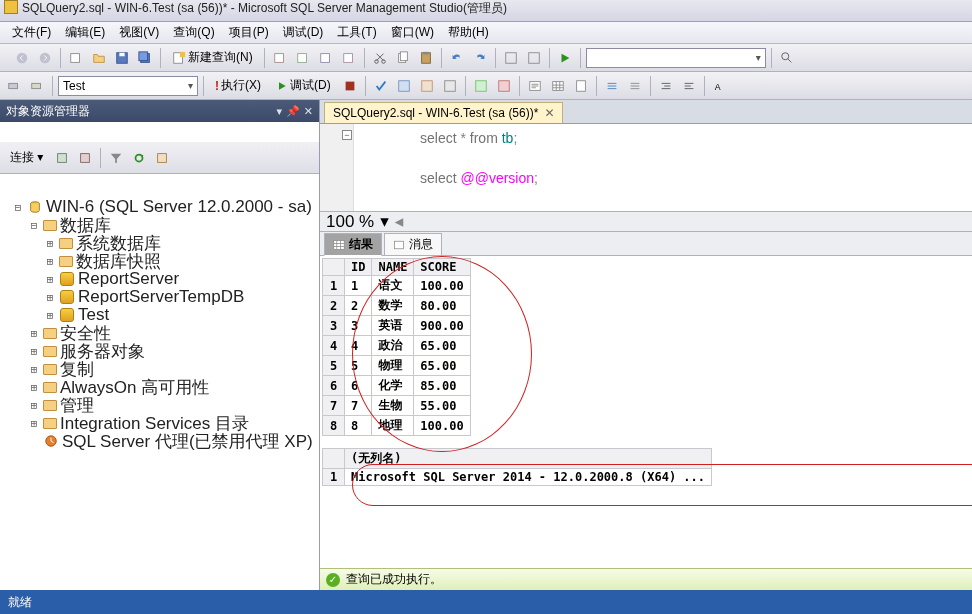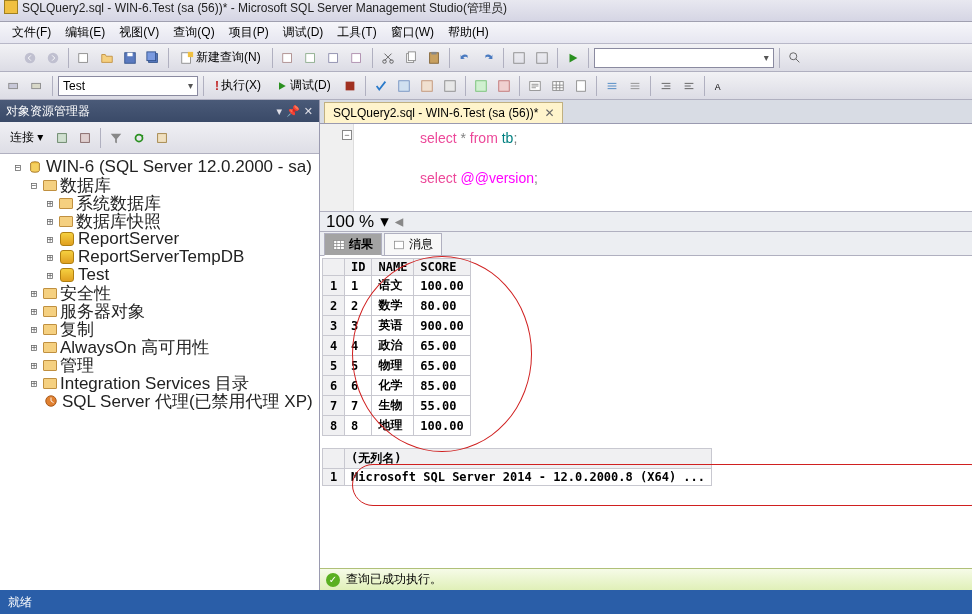--- a/index.html
+++ b/index.html
@@ -2,31 +2,31 @@
 <html><head>
 <meta charset="utf-8">
 <style>
 * { box-sizing: border-box; margin: 0; padding: 0; font-family: "Microsoft YaHei", Tahoma, sans-serif; }
 body { width: 972px; height: 614px; background: #fff; font-size: 12px; overflow: hidden; display: flex; flex-direction: column; }
 .titlebar { background: linear-gradient(#e8e8f0,#d5d5e4); height: 22px; display: flex; padding: 0 4px; border-bottom: 1px solid #a0a0b0; }
 .titlebar-icon { width:14px; height:14px; background:#f0c040; border:1px solid #a08020; margin-right:4px; }
 .titlebar-text { font-size:12px; color:#222; }
 .menubar { background: linear-gradient(#f6f6fa,#e6e6f0); height:22px; display:flex; align-items:center; padding:0 6px; gap:2px; border-bottom:1px solid #b8b8c8; }
 .menubar span { padding:2px 6px; cursor:default; }
-.toolbar { background: linear-gradient(#f2f2f5,#dcdce5); height:28px; display:flex; align-items:center; padding:0 20px; gap:3px; border-bottom:1px solid #b0b0c0; }
+.toolbar { background: linear-gradient(#f2f2f5,#dcdce5); height:28px; display:flex; align-items:center; padding:0 12px; gap:3px; border-bottom:1px solid #b0b0c0; }
 .tb-btn { width:20px; height:20px; border:1px solid transparent; display:flex; align-items:center; justify-content:center; font-size:11px; cursor:default; }
 .tb-btn svg { width:14px; height:14px; }
 .tb-sep { width:1px; height:20px; background:#b0b0c0; margin:0 2px; }
 .tb-text { padding:2px 6px; display:flex; align-items:center; gap:2px; }
 .play-green svg polygon{ fill:#2a9020; }
 .toolbar2 { background: linear-gradient(#f2f2f5,#dcdce5); height:28px; display:flex; align-items:center; padding:0 4px; gap:3px; border-bottom:1px solid #b0b0c0; }
 .combo { height:20px; border:1px solid #8a8aa0; background:#fff; padding:0 18px 0 4px; font-size:12px; min-width:140px; position:relative; display:flex; align-items:center; }
 .combo::after { content:"▾"; position:absolute; right:4px; font-size:10px; color:#555; }
 .body-row { flex:1; display:flex; min-height:0; }
-.oe-panel { width:320px; display:flex; flex-direction:column; border-right:1px solid #9a9ab0; }
+.oe-panel { width:320px; display:flex; flex-direction:column; border-right:1px solid #9a9ab0;gap:20px; }
 .oe-head { background: linear-gradient(#4a5a78,#3a4a68); color:#fff; height:22px; display:flex; align-items:center; padding:0 6px; justify-content:space-between; }
 .oe-head-btns { display:flex; gap:4px; }
 .oe-head-btns span { cursor:default; font-size:11px; color:#e0e0e8; }
 .oe-tools { background: linear-gradient(#f0f0f4,#dedee6); height:32px; display:flex; align-items:center; padding:0 4px; gap:3px; border-bottom:1px solid #b0b0c0; }
 .tree { flex:1; background:#fff; overflow:auto; padding:4px 0; }
 .tree-node { display:flex; align-items:center; height:18px; padding-right:4px; cursor:default; white-space:nowrap; }
 .exp { width:12px; text-align:center; color:#666; font-family:monospace; font-size:11px; cursor:pointer; }
 .ticon { width:16px; height:16px; margin:0 3px; display:flex; align-items:center; justify-content:center; }
 .ticon.server svg{ width:14px; height:14px; }
 .ticon.folder { background:#f5d080; border:1px solid #c09040; border-radius:1px; width:14px; height:11px; }
@@ -36,21 +36,21 @@
 .tree-label { font-size:17px; color:#222; }
 .ind1{padding-left:12px}.ind2{padding-left:28px}.ind3{padding-left:44px}
 .main { flex:1; display:flex; flex-direction:column; background:#eceef2; min-width:0; }
 .doc-tabs { height:24px; background:#d8dce4; display:flex; align-items:flex-end; padding:0 4px; border-bottom:1px solid #9a9ab0; }
 .doc-tab { background:#fff4cc; border:1px solid #c0b080; border-bottom:none; padding:3px 8px; font-size:12px; display:flex; align-items:center; gap:6px; }
 .doc-tab .x { color:#666; cursor:pointer; }
 .editor { background:#fff; border-bottom:1px solid #b0b0c0; padding:6px 0 6px 40px; position:relative; font-family:Consolas,monospace; font-size:14px; }
 .editor .gutter { position:absolute; left:0; top:0; bottom:0; width:34px; background:#f0f0f0; border-right:1px solid #ddd; }
 .editor .collapse-box { position:absolute; left:22px; width:10px; height:10px; border:1px solid #888; background:#fff; font-size:9px; line-height:8px; text-align:center; color:#555; }
 .editor .line { height:20px; padding-left:60px; white-space:pre; }
-.kw-blue{color:#ec4899}.kw-gray{color:#808080}.kw-teal{color:#008080}.kw-mag{color:#ff00ff}
+.kw-blue{color:#737373}.kw-gray{color:#808080}.kw-teal{color:#008080}.kw-mag{color:#ff00ff}
 .zoom-bar { height:20px; background:#eceef2; border-bottom:1px solid #b0b0c0; display:flex; align-items:center; padding:0 6px; gap:6px; font-size:17px; }
 .result-tabs { height:24px; background:#eceef2; display:flex; align-items:center; padding:2px 4px 0; gap:2px; border-bottom:1px solid #b0b0c0; }
 .rtab { background:#f8f8f8; border:1px solid #b0b0c0; padding:2px 8px; font-size:12px; display:flex; align-items:center; gap:4px; }
 .rtab.active { background:#a3a3a3; border-bottom-color:#fff;font-weight:bold; }
 .rtab .ri { width:12px; height:12px; }
 .results-area { flex:1; background:#fff; overflow:auto; padding:2px; }
 .grid { border-collapse:collapse; font-size:12px; margin-bottom:12px; }
 .grid th, .grid td { border:1px solid #c8c8d0; padding:1px 6px; background:#fff; font-weight:bold; text-align:left; font-family:"SimSun",monospace; }
 .grid th { background:#f0f0f2; }
 .grid .rownum { background:#f0f0f2; text-align:center; width:22px; }

